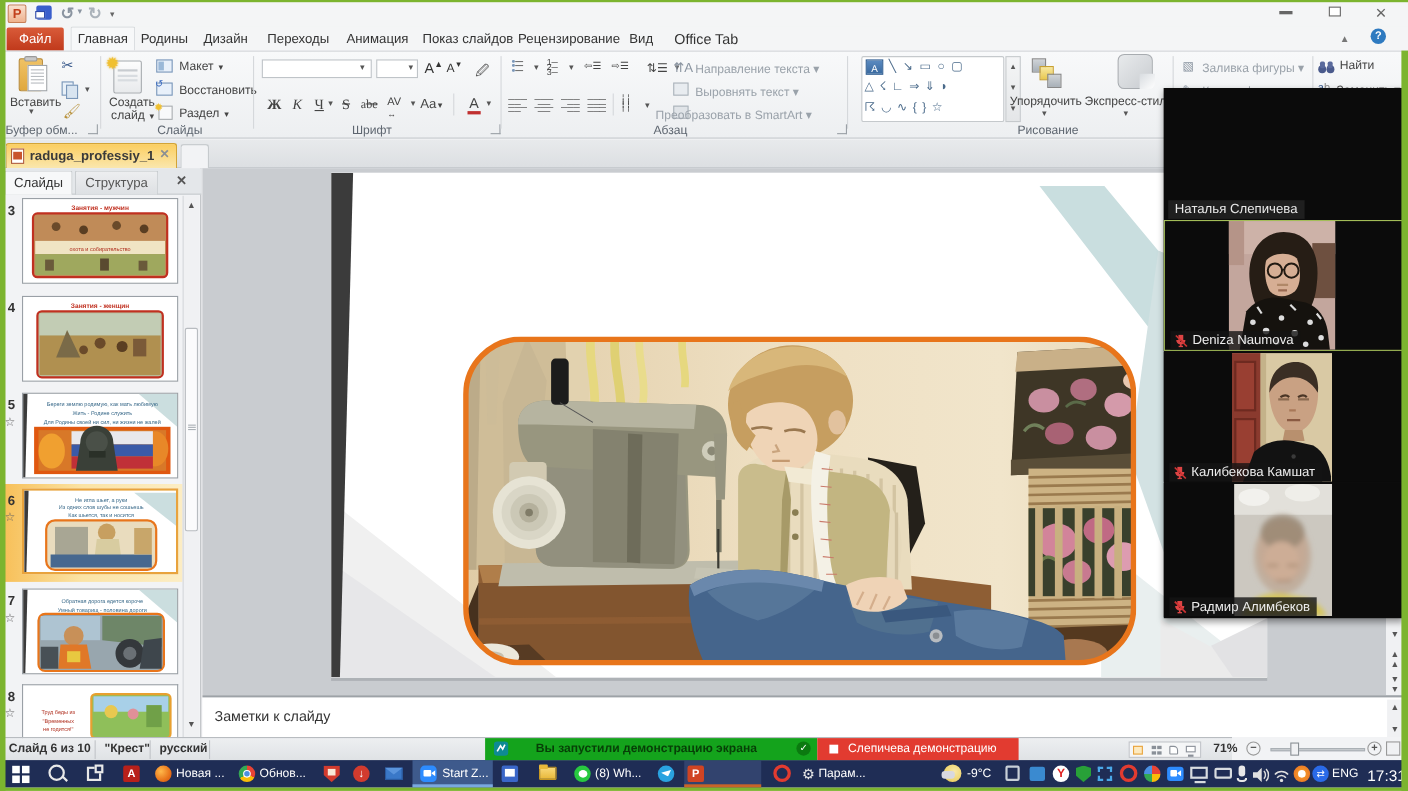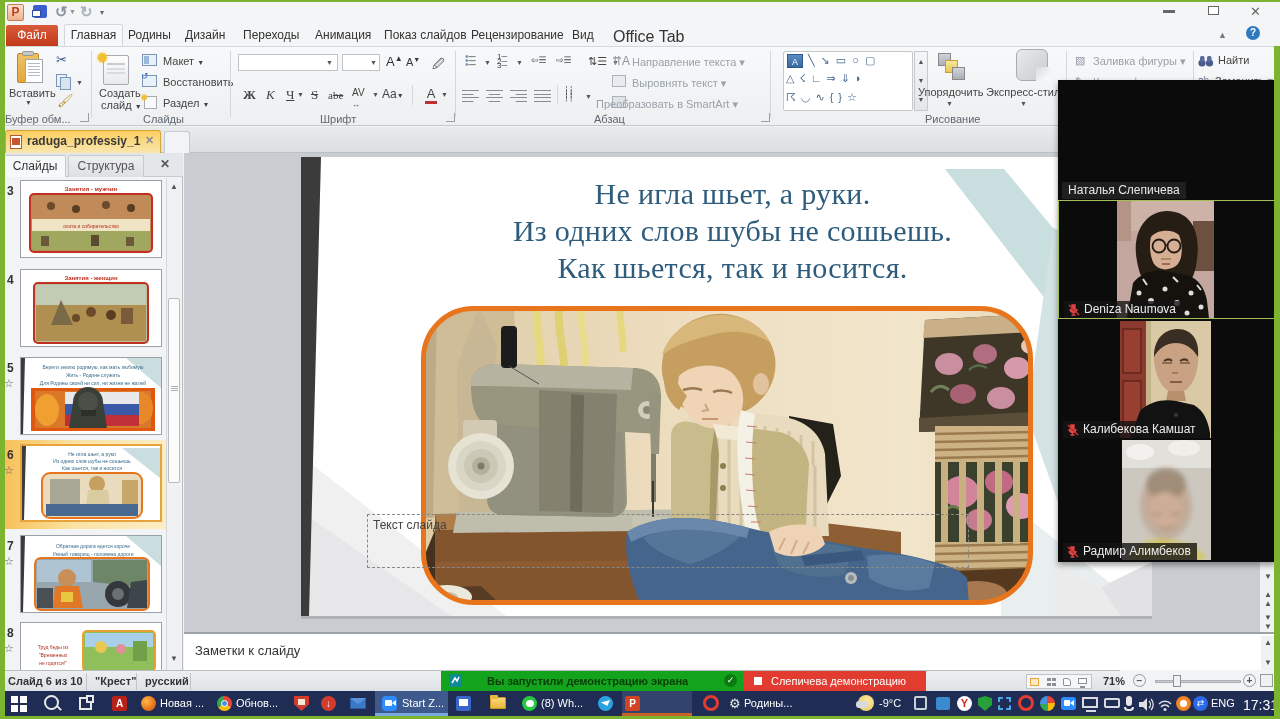--- a/index.html
+++ b/index.html
@@ -26,21 +26,21 @@
 <div class="abs" id="tabrow" style="left:0;top:24px;width:1280px;height:22px;background:#F4F5F6;">
   <div class="abs" style="left:6px;top:1px;width:52px;height:21px;background:linear-gradient(#D95B39,#C0391B);border-radius:2px 2px 0 0;color:#fff;font-size:12px;text-align:center;line-height:21px;">Файл</div>
   <div class="abs" style="left:64px;top:0px;width:59px;height:22px;background:#F7F8F9;border:1px solid #D5D8DB;border-bottom:none;border-radius:2px 2px 0 0;color:#333;font-size:12px;text-align:center;line-height:21px;">Главная</div>
   <div class="abs" style="left:128px;top:4px;color:#333;font-size:12px;">Родины</div>
   <div class="abs" style="left:185px;top:4px;color:#333;font-size:12px;">Дизайн</div>
   <div class="abs" style="left:243px;top:4px;color:#333;font-size:12px;">Переходы</div>
   <div class="abs" style="left:315px;top:4px;color:#333;font-size:12px;">Анимация</div>
   <div class="abs" style="left:384px;top:4px;color:#333;font-size:12px;">Показ слайдов</div>
   <div class="abs" style="left:471px;top:4px;color:#333;font-size:12px;">Рецензирование</div>
   <div class="abs" style="left:572px;top:4px;color:#333;font-size:12px;">Вид</div>
-  <div class="abs" style="left:613px;top:4px;color:#333;font-size:16px;">Office Tab</div>
+  <div class="abs" style="left:613px;top:4px;color:#333;font-size:13px;">Office Tab</div>
   <div class="abs" style="left:1218px;top:6px;color:#777;font-size:9px;">▲</div>
   <div class="abs" style="left:1246px;top:2px;width:14px;height:14px;border-radius:50%;background:#2E7AC0;color:#fff;font-size:10px;font-weight:bold;text-align:center;line-height:14px;">?</div>
 </div>
 
 <div class="abs" id="ribbon" style="left:0;top:46px;width:1280px;height:80px;background:linear-gradient(#F8F9FA,#EDEFF1);border-top:1px solid #D5D8DB;border-bottom:1px solid #C3C8CC;font-size:11px;color:#444;">
 
   <div class="abs" style="left:17px;top:4px;width:26px;height:34px;">
     <div class="abs" style="left:0;top:2px;width:22px;height:30px;background:linear-gradient(#F0C264,#E0A83E);border:1px solid #B8862C;border-radius:2px;"></div>
     <div class="abs" style="left:5px;top:0;width:12px;height:5px;background:#C8C8C8;border:1px solid #999;border-radius:2px;"></div>
     <div class="abs" style="left:8px;top:8px;width:18px;height:24px;background:#fff;border:1px solid #A0A4A8;"></div>
@@ -308,21 +308,20 @@
       <polygon points="700,340 851,459 700,459" fill="#E9EFEF"></polygon>
 
       <polygon points="8,305 205,459 8,459" fill="#F0F0F0"></polygon>
       <polygon points="8,360 150,459 8,459" fill="#E7E7E9"></polygon>
 
       <polygon points="754,406 851,459 754,459" fill="#EBEBEB"></polygon>
       <polygon points="800,430 851,405 851,459 820,459" fill="#E2E2E4"></polygon>
 
       <polygon points="0,0 20,0 8,459 0,459" fill="#3B3B3B"></polygon>
     </svg>
-    <div class="abs" style="left:6px;top:18px;width:851px;text-align:center;font-family:'Liberation Serif',serif;font-size:30px;line-height:37px;letter-spacing:0.3px;color:#2E5C7C;">Не игла шьет, а руки.<br>Из одних слов шубы не сошьешь.<br>Как шьется, так и носится.</div>
 
     <div class="abs" id="photo" style="left:120px;top:149px;">
       <svg width="612" height="299" viewBox="0 0 612 299">
         <defs>
           <clipPath id="pc">
               <rect x="2" y="2" width="608" height="295" rx="50" ry="50"></rect>
             </clipPath>
           <linearGradient id="wall" x1="0" y1="0" x2="1" y2="0">
             <stop offset="0" stop-color="#E0CCA6"></stop>
               <stop offset="0.45" stop-color="#EEDFC2"></stop>
@@ -461,23 +460,20 @@
           <circle cx="430" cy="272" r="3" fill="#8A8E92"></circle>
           <path d="M380,250 L440,244 L444,254 L384,260 Z" fill="#3A587E"></path>
 
           <path d="M348,226 C362,218 384,216 398,222 L404,238 C394,250 370,254 354,246 Z" fill="#EFD3B6"></path>
           <path d="M358,244 L364,232 M370,248 L376,234 M382,248 L388,236" stroke="#D4AE8C" stroke-width="2" fill="none"></path>
         </g>
         <rect x="2.5" y="2.5" width="607" height="294" rx="50" ry="50" fill="none" stroke="#E8751B" stroke-width="5"></rect>
       </svg>
     </div>
 
-    <div class="abs" style="left:66px;top:357px;width:602px;height:54px;border:1px dashed #888;">
-      <div class="abs" style="left:5px;top:3px;font-size:12px;color:#444;">Текст слайда</div>
-    </div>
   </div>
 
   <div class="abs" style="left:1076px;top:405px;width:17px;height:74px;background:#F0F1F3;">
     <div class="abs" style="left:4px;top:14px;font-size:8px;color:#555;">▼</div>
     <div class="abs" style="left:4px;top:32px;font-size:8px;color:#555;">▲<br>▲</div>
     <div class="abs" style="left:4px;top:55px;font-size:8px;color:#555;">▼<br>▼</div>
   </div>
 </div>
 
 <div class="abs" id="notes" style="left:184px;top:632px;width:1096px;height:38px;background:#fff;border-top:2px solid #9DA2A7;">
@@ -561,21 +557,21 @@
     <div class="abs" style="left:526px;top:9px;width:8px;height:7px;background:#fff;border-radius:50%;"></div>
     <div class="abs" style="left:541px;top:6px;">(8) Wh...</div>
     <div class="abs" style="left:598px;top:5px;width:15px;height:15px;border-radius:50%;background:#2AA3E0;"></div>
     <div class="abs" style="left:601px;top:9px;width:9px;height:6px;background:#fff;clip-path:polygon(0 40%,100% 0,70% 100%);"></div>
     <div class="abs" style="left:622px;top:0;width:70px;height:25px;background:#32436E;border-bottom:3px solid #C86428;">
       <div class="abs" style="left:3px;top:5px;width:15px;height:15px;background:#D04423;border-radius:2px;color:#fff;font-size:10px;font-weight:bold;text-align:center;line-height:15px;">P</div>
       <div class="abs" style="left:21px;top:6px;color:#fff;margin-top:22px;">raduga...</div>
     </div>
     <div class="abs" style="left:703px;top:4px;width:16px;height:16px;border-radius:50%;border:3px solid #E23B30;"></div>
     <div class="abs" style="left:729px;top:5px;color:#E8E8E8;font-size:13px;">⚙</div>
-    <div class="abs" style="left:744px;top:6px;">Родины...</div>
+    <div class="abs" style="left:744px;top:6px;">Парам...</div>
     <div class="abs" style="left:858px;top:4px;width:16px;height:16px;border-radius:50%;background:radial-gradient(circle at 60% 40%,#F8E8A8,#E8C84A);"></div>
     <div class="abs" style="left:856px;top:10px;width:12px;height:7px;background:#D8D8E0;border-radius:3px;"></div>
     <div class="abs" style="left:879px;top:6px;">-9°C</div>
     <div class="abs" style="left:914px;top:5px;width:13px;height:14px;border:2px solid #C8D0D8;border-radius:2px;"></div>
     <div class="abs" style="left:936px;top:6px;width:14px;height:13px;background:#3A8AD0;border-radius:2px;"></div>
     <div class="abs" style="left:957px;top:5px;width:15px;height:15px;border-radius:50%;background:#fff;color:#E02020;font-weight:bold;font-size:11px;text-align:center;line-height:15px;">Y</div>
     <div class="abs" style="left:978px;top:5px;width:14px;height:15px;background:#28A038;clip-path:polygon(50% 0,100% 15%,100% 60%,50% 100%,0 60%,0 15%);"></div>
     <div class="abs" style="left:998px;top:6px;width:13px;height:13px;border:2px dashed #4AA8E8;"></div>
     <div class="abs" style="left:1018px;top:4px;width:16px;height:16px;border-radius:50%;border:3px solid #E23B30;"></div>
     <div class="abs" style="left:1040px;top:5px;width:15px;height:15px;border-radius:50%;background:conic-gradient(#E84335 0 25%,#F8BC08 25% 50%,#34A853 50% 75%,#4A90E2 75% 100%);"></div>

